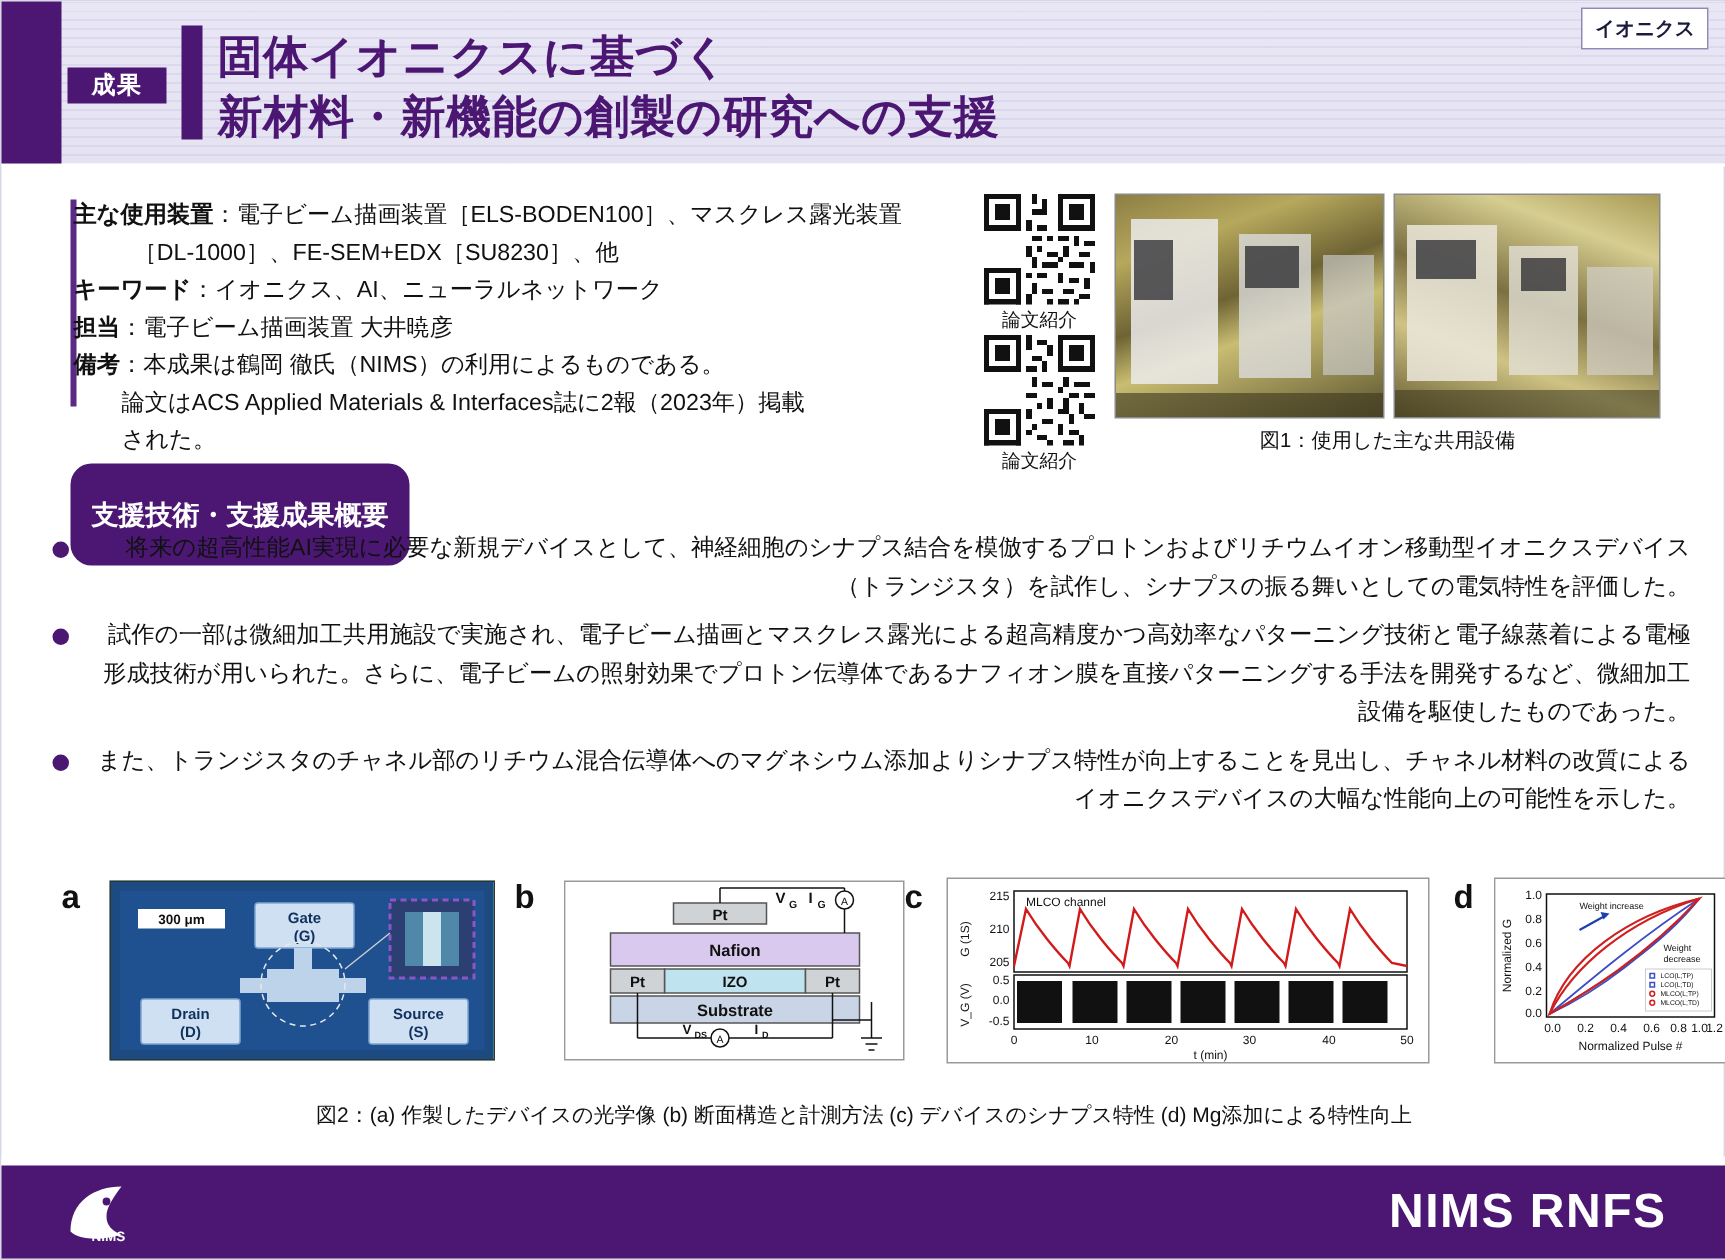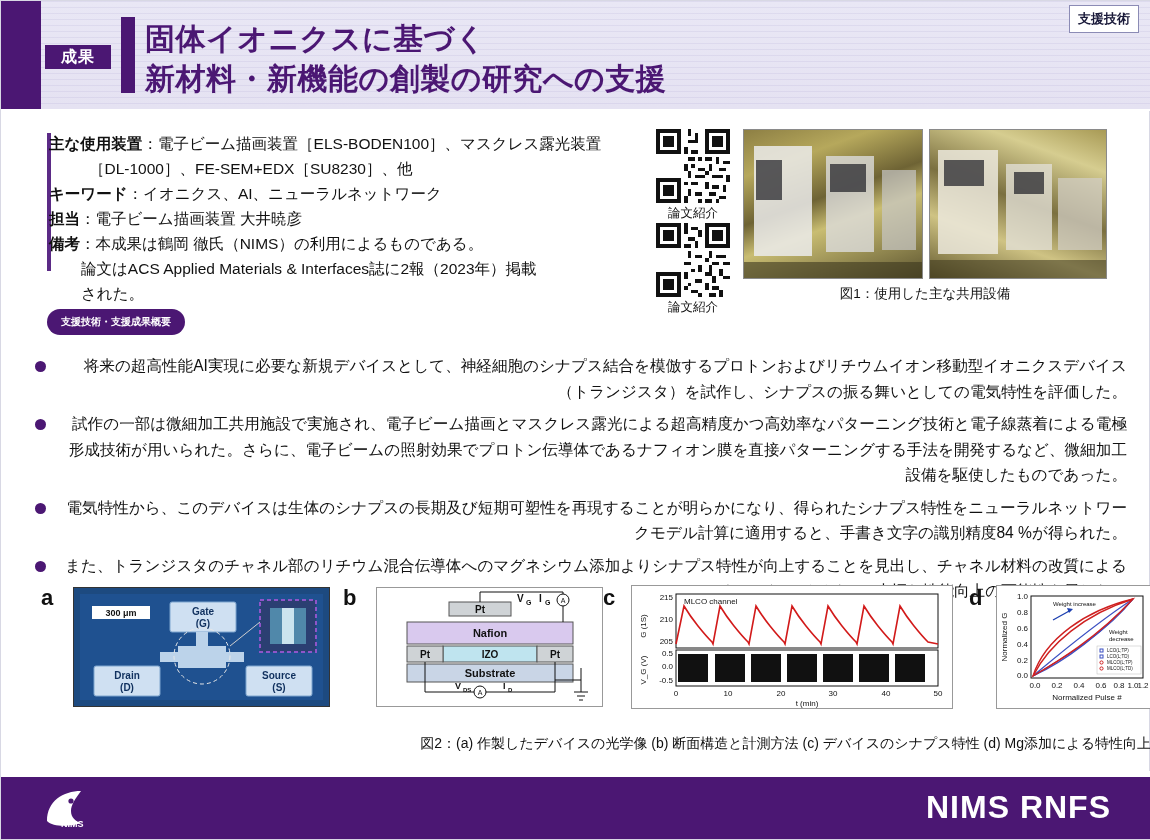--- a/index.html
+++ b/index.html
@@ -81,22 +81,22 @@
   .ph2{
     background:
       linear-gradient(200deg,#a89a55 0%,#d6cd90 20%,#7b7040 48%,#cfc384 70%,#655b2f 100%);
   }
   .ph-obj{position:absolute;background:rgba(235,235,235,0.85);}
   .ph-dark{position:absolute;background:rgba(40,40,45,0.75);}
 
   
   .pill{
     position:absolute;left:46px;top:308px;
-    background:#4b1773;color:#fff;font-weight:bold;font-size:10px;
-    padding:6px 14px;border-radius:14px;
+    background:#4b1773;color:#fff;font-weight:bold;font-size:18px;
+    padding:22px 14px;border-radius:14px;
   }
 
   
   .bullets{
     position:absolute;left:30px;top:352px;width:1096px;
     font-size:15.6px;line-height:25.5px;text-align:right;
   }
   .bullet{position:relative;padding-left:26px;margin-bottom:7px;}
   .bullet::before{
     content:"";position:absolute;left:4px;top:8px;width:11px;height:11px;
@@ -106,21 +106,21 @@
   
   .figs{position:absolute;left:30px;top:578px;width:1096px;height:150px;}
   .figlabel{position:absolute;font-size:22px;font-weight:bold;color:#111;}
 
   .figa{position:absolute;left:42px;top:8px;width:255px;height:118px;background:#5eead4;border:1px solid #333;}
   .figb{position:absolute;left:345px;top:8px;width:225px;height:118px;background:#fff;border:1px solid #999;}
   .figc{position:absolute;left:600px;top:6px;width:320px;height:122px;background:#fff;border:1px solid #999;}
   .figd{position:absolute;left:965px;top:6px;width:160px;height:122px;background:#fff;border:1px solid #999;}
 
   .fig-cap{
-    position:absolute;left:0;top:734px;width:1150px;text-align:right;
+    position:absolute;left:0;top:734px;width:1150px;text-align:center;
     font-size:14px;color:#111;
   }
 
   
   .footer{
     position:absolute;left:0;bottom:0;width:1150px;height:62px;background:#4b1773;
   }
   .footer-strip{
     position:absolute;left:0;bottom:62px;width:1150px;height:6px;background:#ffffff;
   }
@@ -140,21 +140,21 @@
 <div class="page">
 
   <div class="header">
     <div class="header-left-band"></div>
     <div class="badge-seika">成果</div>
     <div class="title-bar"></div>
     <div class="title">
       <div>固体イオニクスに基づく</div>
       <div>新材料・新機能の創製の研究への支援</div>
     </div>
-    <div class="ext-tag">支援技術</div>
+    <div class="ext-tag">イオニクス</div>
   </div>
 
   <div class="info-bar"></div>
   <div class="info">
     <div class="info-row">
       <span class="info-label">主な使用装置</span>
       <span>：</span>
       <span class="info-val">電子ビーム描画装置［ELS-BODEN100］、マスクレス露光装置</span>
     </div>
     <div class="indent">［DL-1000］、FE-SEM+EDX［SU8230］、他</div>
@@ -307,21 +307,20 @@
     <div class="ph-dark" style="left:0px;top:130px;width:178px;height:20px;background:rgba(60,55,30,0.55);"></div>
   </div>
 
   <div class="photo-cap" style="left:742px;top:284px;width:364px;">図1：使用した主な共用設備</div>
 
   <div class="pill">支援技術・支援成果概要</div>
 
   <div class="bullets">
     <div class="bullet">将来の超高性能AI実現に必要な新規デバイスとして、神経細胞のシナプス結合を模倣するプロトンおよびリチウムイオン移動型イオニクスデバイス（トランジスタ）を試作し、シナプスの振る舞いとしての電気特性を評価した。</div>
     <div class="bullet">試作の一部は微細加工共用施設で実施され、電子ビーム描画とマスクレス露光による超高精度かつ高効率なパターニング技術と電子線蒸着による電極形成技術が用いられた。さらに、電子ビームの照射効果でプロトン伝導体であるナフィオン膜を直接パターニングする手法を開発するなど、微細加工設備を駆使したものであった。</div>
-    <div class="bullet">電気特性から、このデバイスは生体のシナプスの長期及び短期可塑性を再現することが明らかになり、得られたシナプス特性をニューラルネットワークモデル計算に適用すると、手書き文字の識別精度84 %が得られた。</div>
     <div class="bullet">また、トランジスタのチャネル部のリチウム混合伝導体へのマグネシウム添加よりシナプス特性が向上することを見出し、チャネル材料の改質によるイオニクスデバイスの大幅な性能向上の可能性を示した。</div>
   </div>
 
   <div class="figs">
 
     <div class="figlabel" style="left:10px;top:6px;">a</div>
     <div class="figlabel" style="left:312px;top:6px;">b</div>
     <div class="figlabel" style="left:572px;top:6px;">c</div>
     <div class="figlabel" style="left:938px;top:6px;">d</div>
 

